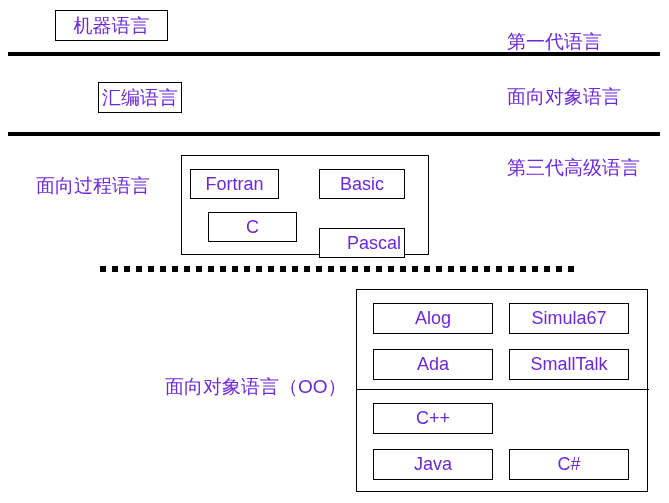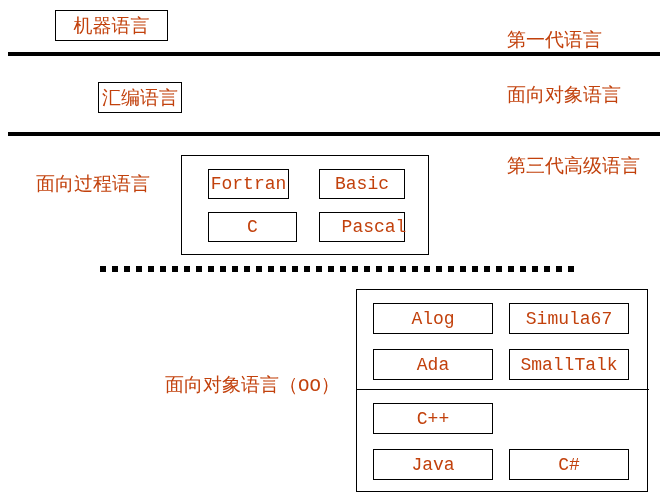--- a/index.html
+++ b/index.html
@@ -5,22 +5,22 @@
   html, body {
     margin: 0;
     padding: 0;
     background: #ffffff;
   }
   #page {
     position: relative;
     width: 669px;
     height: 503px;
     background: #ffffff;
-    font-family: Liberation Mono, monospace;
-    color: #c2410c;
+    font-family: Liberation Sans, sans-serif;
+    color: #6d28d9;
     overflow: hidden;
   }
 
   
   .rule {
     position: absolute;
     left: 8px;
     width: 652px;
     height: 4px;
     background: #000000;
@@ -83,24 +83,24 @@
     left: 36px; top: 176px; font-size: 19px;
   }
   #group-procedural {
     position: absolute;
     box-sizing: border-box;
     left: 181px; top: 155px; width: 248px; height: 100px;
     border: 1px solid #000000;
     background: #ffffff;
   }
   #group-procedural .boxed { font-size: 18px; }
-  #box-fortran { left: 26px;  top: 13px; width: 81px; height: 30px; }
+  #box-fortran { left: 8px;  top: 13px; width: 89px; height: 30px; }
   #box-basic   { left: 137px; top: 13px; width: 86px; height: 30px; }
   #box-c       { left: 26px;  top: 56px; width: 89px; height: 30px; }
-  #box-pascal  { left: 137px; top: 56px; width: 86px; height: 30px; padding-left: 24px; }
+  #box-pascal  { left: 137px; top: 72px; width: 86px; height: 30px; padding-left: 24px; }
 
   
   #lbl-oo {
     left: 165px; top: 377px; font-size: 19px;
   }
   #group-oo {
     position: absolute;
     box-sizing: border-box;
     left: 356px; top: 289px; width: 292px; height: 203px;
     border: 1px solid #000000;

